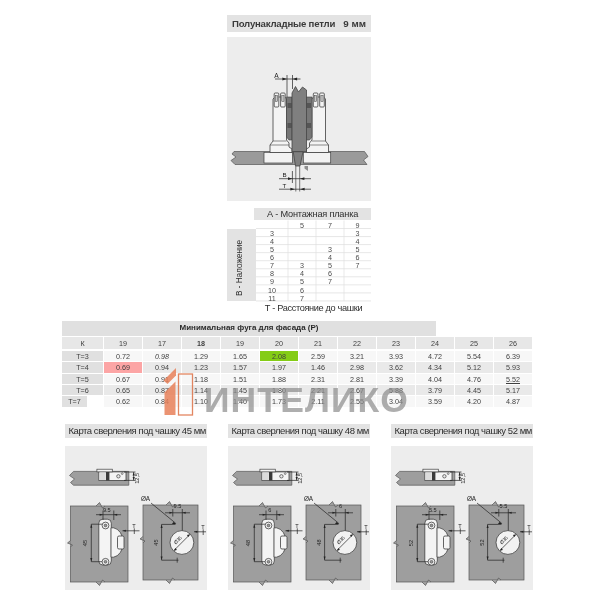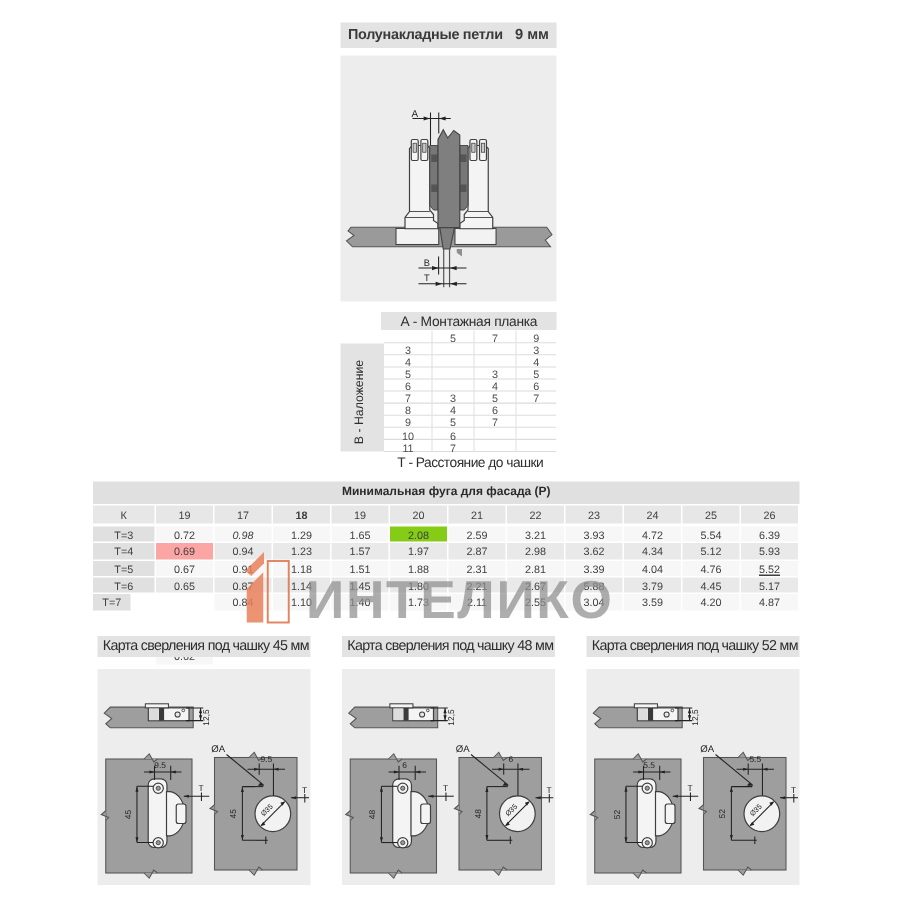--- a/index.html
+++ b/index.html
@@ -144,21 +144,21 @@
 <div class="ta" style="left:35px;top:77.5px;">10</div>
 <div class="ta" style="left:65px;top:77.5px;">6</div>
 <div class="ta" style="left:35px;top:85.5px;">11</div>
 <div class="ta" style="left:65px;top:85.5px;">7</div>
 
 <div style="position:absolute;left:29px;top:95px;width:115px;text-align:center;font-size:9.2px;letter-spacing:-0.35px;color:#2e2e2e;">Т - Расстояние до чашки</div>
 </div>
 
 <div style="position:absolute;left:62px;top:320.5px;width:471px;height:87px;">
 
-<div style="position:absolute;left:0;top:0;width:471px;height:15px;background:#e0e0e0;text-align:center;font-size:8px;font-weight:bold;color:#2a2a2a;line-height:13.5px;">Минимальная фуга для фасада (Р)</div>
+<div style="position:absolute;left:0;top:0;width:374px;height:15px;background:#e0e0e0;text-align:center;font-size:8px;font-weight:bold;color:#2a2a2a;line-height:13.5px;">Минимальная фуга для фасада (Р)</div>
 
 <div class="mc" style="left:0px;top:16px;width:41px;height:12.8px;background:#e7e7e7;line-height:13.5px;">К</div>
 <div class="mc" style="left:42px;top:16px;width:38px;height:12.8px;background:#e7e7e7;line-height:13.5px;">19</div>
 <div class="mc" style="left:81px;top:16px;width:38px;height:12.8px;background:#e7e7e7;line-height:13.5px;">17</div>
 <div class="mc" style="left:120px;top:16px;width:38px;height:12.8px;background:#e7e7e7;line-height:13.5px;font-weight:bold;">18</div>
 <div class="mc" style="left:159px;top:16px;width:38px;height:12.8px;background:#e7e7e7;line-height:13.5px;">19</div>
 <div class="mc" style="left:198px;top:16px;width:38px;height:12.8px;background:#e7e7e7;line-height:13.5px;">20</div>
 <div class="mc" style="left:237px;top:16px;width:38px;height:12.8px;background:#e7e7e7;line-height:13.5px;">21</div>
 <div class="mc" style="left:276px;top:16px;width:38px;height:12.8px;background:#e7e7e7;line-height:13.5px;">22</div>
 <div class="mc" style="left:315px;top:16px;width:38px;height:12.8px;background:#e7e7e7;line-height:13.5px;">23</div>
@@ -178,21 +178,21 @@
 <div class="mc" style="left:354px;top:30.3px;width:38px;height:10.4px;background:#f7f7f7;line-height:11px;">4.72</div>
 <div class="mc" style="left:393px;top:30.3px;width:38px;height:10.4px;background:#f7f7f7;line-height:11px;">5.54</div>
 <div class="mc" style="left:432px;top:30.3px;width:38px;height:10.4px;background:#f7f7f7;line-height:11px;">6.39</div>
 
 <div class="mc" style="left:0px;top:41.7px;width:41px;height:10.4px;background:#e0e0e0;line-height:11px;">Т=4</div>
 <div class="mc" style="left:42px;top:41.7px;width:38px;height:10.4px;background:#fca5a5;line-height:11px;">0.69</div>
 <div class="mc" style="left:81px;top:41.7px;width:38px;height:10.4px;background:#e9e9e9;line-height:11px;">0.94</div>
 <div class="mc" style="left:120px;top:41.7px;width:38px;height:10.4px;background:#e9e9e9;line-height:11px;">1.23</div>
 <div class="mc" style="left:159px;top:41.7px;width:38px;height:10.4px;background:#e9e9e9;line-height:11px;">1.57</div>
 <div class="mc" style="left:198px;top:41.7px;width:38px;height:10.4px;background:#e9e9e9;line-height:11px;">1.97</div>
-<div class="mc" style="left:237px;top:41.7px;width:38px;height:10.4px;background:#e9e9e9;line-height:11px;">2.87</div>
+<div class="mc" style="left:237px;top:41.7px;width:38px;height:10.4px;background:#e9e9e9;line-height:11px;">1.46</div>
 <div class="mc" style="left:276px;top:41.7px;width:38px;height:10.4px;background:#e9e9e9;line-height:11px;">2.98</div>
 <div class="mc" style="left:315px;top:41.7px;width:38px;height:10.4px;background:#e9e9e9;line-height:11px;">3.62</div>
 <div class="mc" style="left:354px;top:41.7px;width:38px;height:10.4px;background:#e9e9e9;line-height:11px;">4.34</div>
 <div class="mc" style="left:393px;top:41.7px;width:38px;height:10.4px;background:#e9e9e9;line-height:11px;">5.12</div>
 <div class="mc" style="left:432px;top:41.7px;width:38px;height:10.4px;background:#e9e9e9;line-height:11px;">5.93</div>
 
 <div class="mc" style="left:0px;top:53.1px;width:41px;height:10.4px;background:#e0e0e0;line-height:11px;">Т=5</div>
 <div class="mc" style="left:42px;top:53.1px;width:38px;height:10.4px;background:#f7f7f7;line-height:11px;">0.67</div>
 <div class="mc" style="left:81px;top:53.1px;width:38px;height:10.4px;background:#f7f7f7;line-height:11px;">0.91</div>
 <div class="mc" style="left:120px;top:53.1px;width:38px;height:10.4px;background:#f7f7f7;line-height:11px;">1.18</div>
@@ -212,21 +212,21 @@
 <div class="mc" style="left:159px;top:64.5px;width:38px;height:10.4px;background:#e9e9e9;line-height:11px;">1.45</div>
 <div class="mc" style="left:198px;top:64.5px;width:38px;height:10.4px;background:#e9e9e9;line-height:11px;">1.80</div>
 <div class="mc" style="left:237px;top:64.5px;width:38px;height:10.4px;background:#e9e9e9;line-height:11px;">2.21</div>
 <div class="mc" style="left:276px;top:64.5px;width:38px;height:10.4px;background:#e9e9e9;line-height:11px;">2.67</div>
 <div class="mc" style="left:315px;top:64.5px;width:38px;height:10.4px;background:#e9e9e9;line-height:11px;">5.88</div>
 <div class="mc" style="left:354px;top:64.5px;width:38px;height:10.4px;background:#e9e9e9;line-height:11px;">3.79</div>
 <div class="mc" style="left:393px;top:64.5px;width:38px;height:10.4px;background:#e9e9e9;line-height:11px;">4.45</div>
 <div class="mc" style="left:432px;top:64.5px;width:38px;height:10.4px;background:#e9e9e9;line-height:11px;">5.17</div>
 
 <div class="mc" style="left:0px;top:75.9px;width:25px;height:10.4px;background:#e0e0e0;line-height:11px;">Т=7</div>
-<div class="mc" style="left:42px;top:75.9px;width:38px;height:10.4px;background:#f7f7f7;line-height:11px;margin-top:36px;">0.62</div>
+<div class="mc" style="left:42px;top:75.9px;width:38px;height:10.4px;background:#f7f7f7;line-height:11px;">0.62</div>
 <div class="mc" style="left:81px;top:75.9px;width:38px;height:10.4px;background:#f7f7f7;line-height:11px;">0.84</div>
 <div class="mc" style="left:120px;top:75.9px;width:38px;height:10.4px;background:#f7f7f7;line-height:11px;">1.10</div>
 <div class="mc" style="left:159px;top:75.9px;width:38px;height:10.4px;background:#f7f7f7;line-height:11px;">1.40</div>
 <div class="mc" style="left:198px;top:75.9px;width:38px;height:10.4px;background:#f7f7f7;line-height:11px;">1.73</div>
 <div class="mc" style="left:237px;top:75.9px;width:38px;height:10.4px;background:#f7f7f7;line-height:11px;">2.11</div>
 <div class="mc" style="left:276px;top:75.9px;width:38px;height:10.4px;background:#f7f7f7;line-height:11px;">2.55</div>
 <div class="mc" style="left:315px;top:75.9px;width:38px;height:10.4px;background:#f7f7f7;line-height:11px;">3.04</div>
 <div class="mc" style="left:354px;top:75.9px;width:38px;height:10.4px;background:#f7f7f7;line-height:11px;">3.59</div>
 <div class="mc" style="left:393px;top:75.9px;width:38px;height:10.4px;background:#f7f7f7;line-height:11px;">4.20</div>
 <div class="mc" style="left:432px;top:75.9px;width:38px;height:10.4px;background:#f7f7f7;line-height:11px;">4.87</div>

